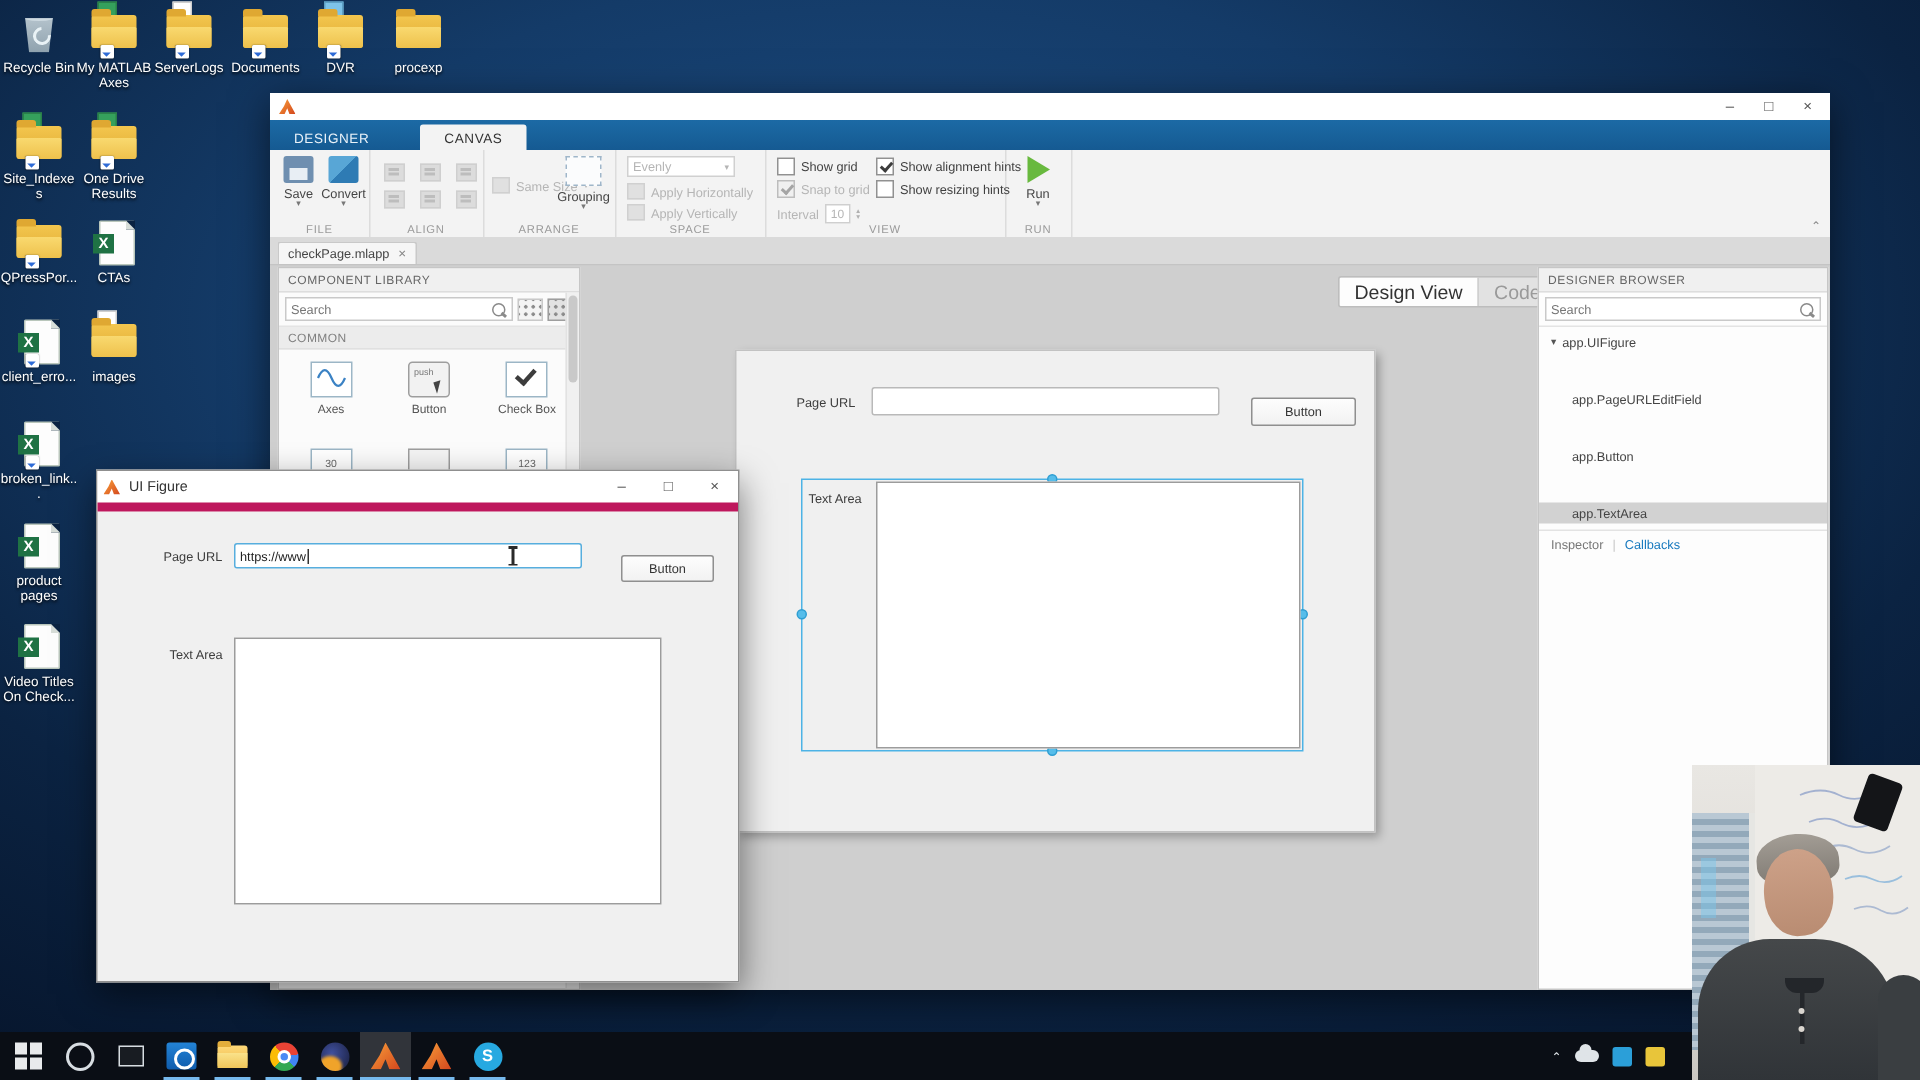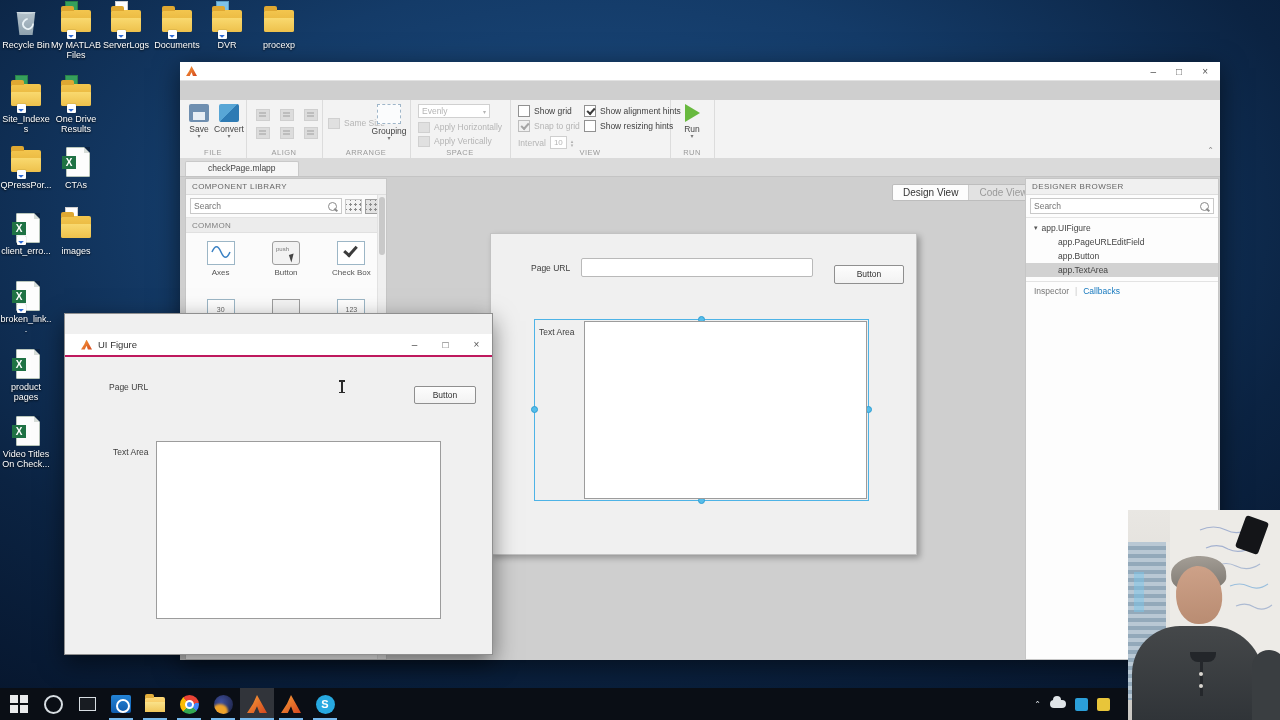--- a/index.html
+++ b/index.html
@@ -58,35 +58,35 @@
   .rbig .cap{font-size:8.5px;}
   .rbig .dd{font-size:6px;color:#777;line-height:5px;}
   .ric-save{background:#6f8fb0;border-radius:2px;position:relative;}
   .ric-save::after{content:"";position:absolute;left:4px;bottom:2px;width:12px;height:8px;background:#e8eef4;}
   .ric-convert{background:linear-gradient(135deg,#58a6d6 50%,#2e7bb4 50%);border-radius:2px;}
   .ric-run{width:0;height:0;margin:0 auto 2px;border-left:15px solid #68b93e;border-top:9px solid transparent;border-bottom:9px solid transparent;}
   .al-grid{position:absolute;left:10px;top:9px;width:58px;display:grid;grid-template-columns:repeat(3,1fr);gap:6px 10px;}
   .al-ic{width:12px;height:10px;background:#dcdcdc;border:1px solid #cfcfcf;position:relative;}
   .al-ic::after{content:"";position:absolute;left:2px;top:2px;width:7px;height:1.5px;background:#bdbdbd;box-shadow:0 3px 0 #bdbdbd;}
   .dis{color:#b5b5b5!important;}
-  .smallrow{position:absolute;font-size:8.5px;color:#b5b5b5;display:flex;align-items:flex-start;gap:4px;white-space:nowrap;}
+  .smallrow{position:absolute;font-size:8.5px;color:#b5b5b5;display:flex;align-items:center;gap:4px;white-space:nowrap;}
   .srow-ic{width:10px;height:9px;background:#e0e0e0;border:1px solid #d0d0d0;}
   .grp-ic{width:22px;height:18px;border:1px dashed #9fb6c9;margin:0 auto 2px;position:relative;background:#fbfcfd;}
   .combo{background:#fff;border:1px solid #d0d0d0;color:#b5b5b5;padding:1px 3px;width:64px;display:inline-flex;justify-content:space-between;align-items:center;font-size:8.5px;}
   .chk{width:10px;height:10px;border:1px solid #919191;background:#fff;position:relative;flex:0 0 auto;}
   .chk.checked::after{content:"";position:absolute;left:1.5px;top:1.5px;width:6px;height:3px;border-left:2px solid #3c3c3c;border-bottom:2px solid #3c3c3c;transform:rotate(-48deg);}
   .chk.dischk{border-color:#bdbdbd;background:#f0f0f0;}
   .chk.dischk::after{content:"";position:absolute;left:1.5px;top:1.5px;width:6px;height:3px;border-left:2px solid #a5a5a5;border-bottom:2px solid #a5a5a5;transform:rotate(-48deg);}
   .vrow{position:absolute;display:flex;align-items:center;gap:4px;font-size:8.5px;color:#3f3f3f;white-space:nowrap;}
   .numbox{background:#fff;border:1px solid #cfcfcf;color:#b5b5b5;font-size:8px;padding:0 3px;line-height:11px;}
   .spin{display:inline-flex;flex-direction:column;font-size:5px;color:#b0b0b0;line-height:4px;}
   .collapse-ic{position:absolute;right:6px;bottom:3px;color:#8a8a8a;font-size:8px;}
 
   .docbar{position:absolute;left:0;top:96px;right:0;height:18px;background:#dadada;border-bottom:1px solid #c4c4c4;display:flex;}
-  .doctab{margin-left:5px;margin-top:3px;background:#f6f6f6;border:1px solid #c9c9c9;border-bottom:none;padding:1px 22px;font-size:8.5px;color:#444;display:flex;gap:6px;align-items:center;border-radius:2px 2px 0 0;flex-direction:column;}
+  .doctab{margin-left:5px;margin-top:3px;background:#f6f6f6;border:1px solid #c9c9c9;border-bottom:none;padding:1px 6px;font-size:8.5px;color:#444;display:flex;gap:6px;align-items:center;border-radius:2px 2px 0 0;}
   .doctab .x{color:#888;font-size:9px;}
 
   .panel{background:#fbfbfb;border:1px solid #c6c6c6;position:absolute;}
   .phead{height:15px;background:#f0f0f0;border-bottom:1px solid #dddddd;font-size:8px;letter-spacing:.4px;color:#666;display:flex;align-items:center;padding-left:6px;}
   .searchrow{display:flex;align-items:center;gap:3px;padding:3px 4px;border-bottom:1px solid #e4e4e4;}
   .searchbox{flex:1;position:relative;height:14px;background:#fff;border:1px solid #c9c9c9;display:flex;align-items:center;}
   .searchbox input{border:none;outline:none;width:100%;height:12px;font-size:8.5px;padding:0 3px;color:#555;background:transparent;font-family:inherit;}
   .mag{width:7px;height:7px;border:1.5px solid #8a8a8a;border-radius:50%;position:relative;margin-right:4px;flex:0 0 auto;}
   .mag::after{content:"";position:absolute;left:5px;top:6px;width:4px;height:1.5px;background:#8a8a8a;transform:rotate(40deg);}
   .viewbtn{width:15px;height:13px;border:1px solid #c9c9c9;background:#f4f4f4;background-image:radial-gradient(circle,#8b8b8b 1px,transparent 1.2px);background-size:5px 5px;background-position:2px 2px;}
@@ -96,50 +96,50 @@
   .libitem{text-align:center;color:#555;font-size:8px;}
   .libic{width:26px;height:22px;border:1px solid #9cb6c6;background:#fff;margin:0 auto 3px;position:relative;}
   .libic svg{display:block;margin:2px auto;}
   .libic-btn{border-color:#9e9e9e;border-radius:3px;background:#f2f2f2;}
   .libic-btn::before{content:"push";position:absolute;left:3px;top:4px;font-size:6px;color:#777;}
   .libic-btn::after{content:"";position:absolute;right:4px;bottom:2px;border-left:5px solid #444;border-bottom:8px solid transparent;transform:rotate(-18deg);}
   .libic-chk::after{content:"";position:absolute;left:6px;top:4px;width:10px;height:5px;border-left:3px solid #3c3c3c;border-bottom:3px solid #3c3c3c;transform:rotate(-48deg);}
   .scrolltrack{position:absolute;right:0;top:16px;bottom:0;width:8px;background:#f0f0f0;border-left:1px solid #e2e2e2;}
   .scrollthumb{position:absolute;left:1px;right:1px;top:2px;height:58px;background:#c9c9c9;border-radius:3px;}
 
-  .viewtoggle{position:absolute;display:flex;border:1px solid #bdbdbd;border-radius:2px;overflow:hidden;font-size:10px;}
+  .viewtoggle{position:absolute;display:flex;border:1px solid #bdbdbd;border-radius:2px;overflow:hidden;font-size:13px;}
   .viewtoggle .vt{padding:2px 10px;}
   .vt.on{background:#fdfdfd;color:#333;}
   .vt.off{background:#e2e2e2;color:#9a9a9a;border-left:1px solid #cfcfcf;}
 
   .designcanvas{position:absolute;left:310px;top:171px;width:425px;height:320px;background:#f0f0f0;border:1px solid #c2c2c2;box-shadow:3px 3px 6px rgba(0,0,0,.28);}
   .fieldlabel{font-size:8.5px;color:#3c3c3c;position:absolute;}
   .editfield{position:absolute;background:#fff;border:1px solid #b9b9b9;border-radius:2px;}
   .uibtn{position:absolute;background:linear-gradient(180deg,#fdfdfd,#f2f2f2);border:1px solid #8f8f8f;border-radius:2px;font-size:8.5px;color:#333;text-align:center;}
   .sel-rect{position:absolute;border:1px solid #4db3e6;}
   .handle{position:absolute;width:7px;height:7px;border-radius:50%;background:#56bdea;border:1px solid #2f9ed2;box-sizing:border-box;}
   .txtarea{position:absolute;background:#fff;border:1px solid #9c9c9c;}
 
   .treerow{height:14px;display:flex;align-items:center;font-size:8.5px;color:#444;padding-left:8px;gap:4px;}
-  .treerow.child{padding-left:32px;}
+  .treerow.child{padding-left:22px;margin-top:24px;}
   .treerow.sel{background:#d2d2d2;}
   .tri{font-size:7px;color:#555;}
   .cbtabs{display:flex;gap:6px;align-items:center;padding:4px 8px;border-top:1px solid #e3e3e3;font-size:8.5px;margin-top:4px;}
   .cbtabs .inact{color:#777;}
   .cbtabs .act{color:#1779be;text-align:center;}
   .cbtabs .bar{color:#c6c6c6;}
   .cbrow{display:flex;align-items:center;gap:4px;padding:4px 6px;font-size:8px;color:#555;}
   .fncombo{display:flex;align-items:center;}
   .fncombo input{width:66px;height:13px;border:1px solid #bdbdbd;font-size:7.5px;font-style:italic;color:#999;padding:0 3px;outline:none;font-family:inherit;}
   .fncombo .ddbtn{width:13px;height:15px;border:1px solid #bdbdbd;border-left:none;background:#f0f0f0;font-size:6px;color:#666;text-align:center;line-height:15px;}
   .gotoic{width:12px;height:12px;border:1px solid #cfcfcf;background:#f5f5f5;color:#9a9a9a;font-size:7px;line-height:12px;text-align:center;border-radius:2px;}
 
   
   .uif{position:absolute;left:64px;top:313px;width:427px;height:340px;background:#f0f0f0;border:1px solid #8f8f8f;box-shadow:0 8px 22px rgba(0,0,0,.5);z-index:40;}
-  .uif-title{height:21px;background:#fff;border-bottom:2px solid #be185d;display:flex;align-items:center;padding-left:16px;gap:6px;font-size:9.5px;color:#333;margin-top:20px;}
+  .uif-title{height:21px;background:#fff;border-bottom:6px solid #be185d;display:flex;align-items:center;padding-left:4px;gap:6px;font-size:9.5px;color:#333;}
   .uif-ctl{margin-left:auto;display:flex;height:100%;}
   .uif-ctl span{width:31px;text-align:center;line-height:21px;color:#555;font-size:10px;}
   .focusfield{position:absolute;background:#fff;border:1px solid #57aede;border-radius:2px;font-size:8.5px;color:#222;display:flex;align-items:center;padding:0 3px;}
   .caret{display:inline-block;width:1px;height:10px;background:#333;margin-left:1px;}
   .ibeam{position:absolute;width:1.5px;height:11px;background:#2a2a2a;}
   .ibeam::before,.ibeam::after{content:"";position:absolute;left:-2px;width:6px;height:1.5px;background:#2a2a2a;}
   .ibeam::before{top:-1px;} .ibeam::after{bottom:-1px;}
 
   
   .taskbar{position:absolute;left:0;bottom:0;width:1280px;height:32px;background:#0a0e15;z-index:50;display:flex;align-items:center;}
@@ -195,21 +195,21 @@
         <div class="recycle"></div>
       </div>
     <div class="dlabel">Recycle Bin</div>
   </div>
   <div class="dicon" style="left:50px;top:6px">
     <div class="glyph">
         <div class="doc green"></div>
         <div class="folder"></div>
         <div class="sc"></div>
       </div>
-    <div class="dlabel">My MATLAB Files</div>
+    <div class="dlabel">My MATLAB Axes</div>
   </div>
   <div class="dicon" style="left:100px;top:6px">
     <div class="glyph">
         <div class="doc"></div>
         <div class="folder"></div>
         <div class="sc"></div>
       </div>
     <div class="dlabel">ServerLogs</div>
   </div>
   <div class="dicon" style="left:151px;top:6px">
@@ -299,20 +299,34 @@
   <div class="adw">
     <div class="ad-title">
       <span class="ml-logo"></span>
       <div class="winbtns">
         <span>–</span>
         <span>□</span>
         <span>×</span>
       </div>
     </div>
 
+    <div class="ad-tabstrip">
+      <div class="ad-tab">DESIGNER</div>
+      <div class="ad-tab sel">CANVAS</div>
+      <div class="qat">
+        <span class="qa qa-play"></span>
+        <span class="qa qa-save"></span>
+        <span class="qa qa-cut"></span>
+        <span class="qa qa-copy"></span>
+        <span class="qa qa-paste"></span>
+        <span class="qa qa-arrow">↶</span>
+        <span class="qa qa-arrow">↷</span>
+        <span class="qa-help">?</span>
+      </div>
+    </div>
 
     <div class="ribbon">
 
       <div class="rsec" style="left:0;width:66px">
         <div class="rbig" style="left:2px">
           <div class="ric ric-save"></div>
           <div class="cap">Save</div>
             <div class="dd">▾</div>
         </div>
         <div class="rbig" style="left:32px">
@@ -512,20 +526,24 @@
       <span class="ml-logo"></span>
       <span>UI Figure</span>
       <span class="uif-ctl">
         <span>–</span>
         <span>□</span>
         <span>×</span>
       </span>
     </div>
     <div style="position:relative;height:318px">
       <div class="fieldlabel" style="left:44px;top:25px">Page URL</div>
+      <div class="focusfield" style="left:91px;top:21px;width:224px;height:15px">
+        <span>https://www</span>
+          <span class="caret"></span>
+      </div>
       <span class="ibeam" style="left:276px;top:24px"></span>
       <div class="uibtn" style="left:349px;top:29px;width:60px;height:16px;line-height:16px">Button</div>
       <div class="fieldlabel" style="left:48px;top:90px">Text Area</div>
       <div class="txtarea" style="left:91px;top:84px;width:283px;height:176px"></div>
     </div>
   </div>
 
   <div class="taskbar">
     <div class="tbtn" style="margin-left:2px">
       <span class="win-logo">

